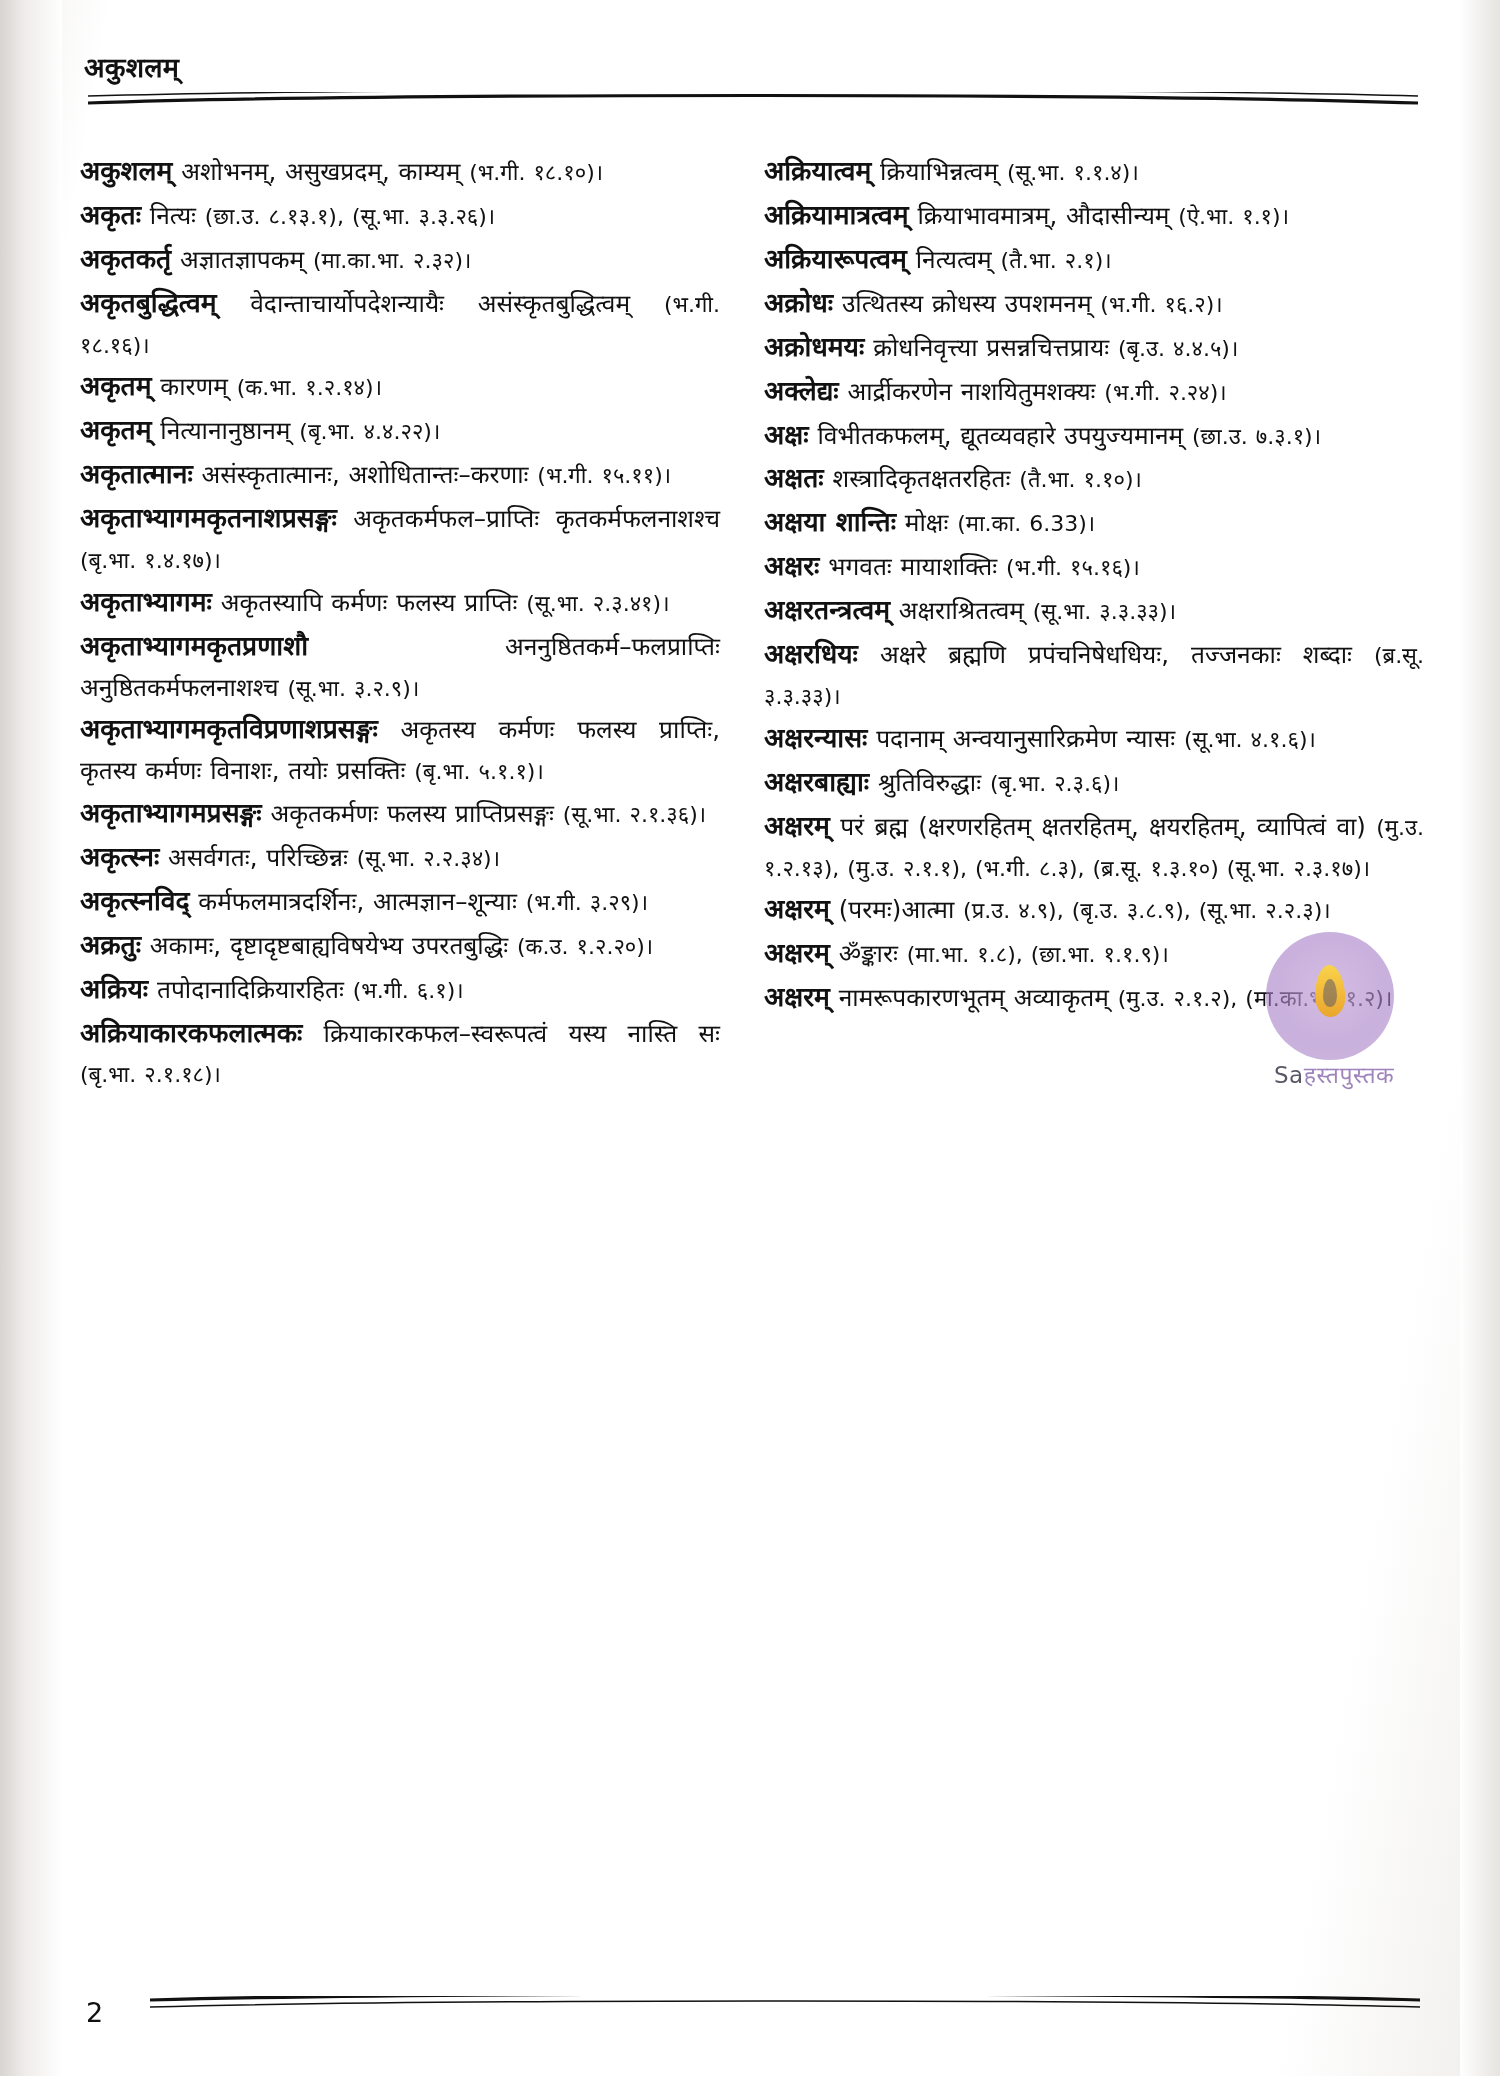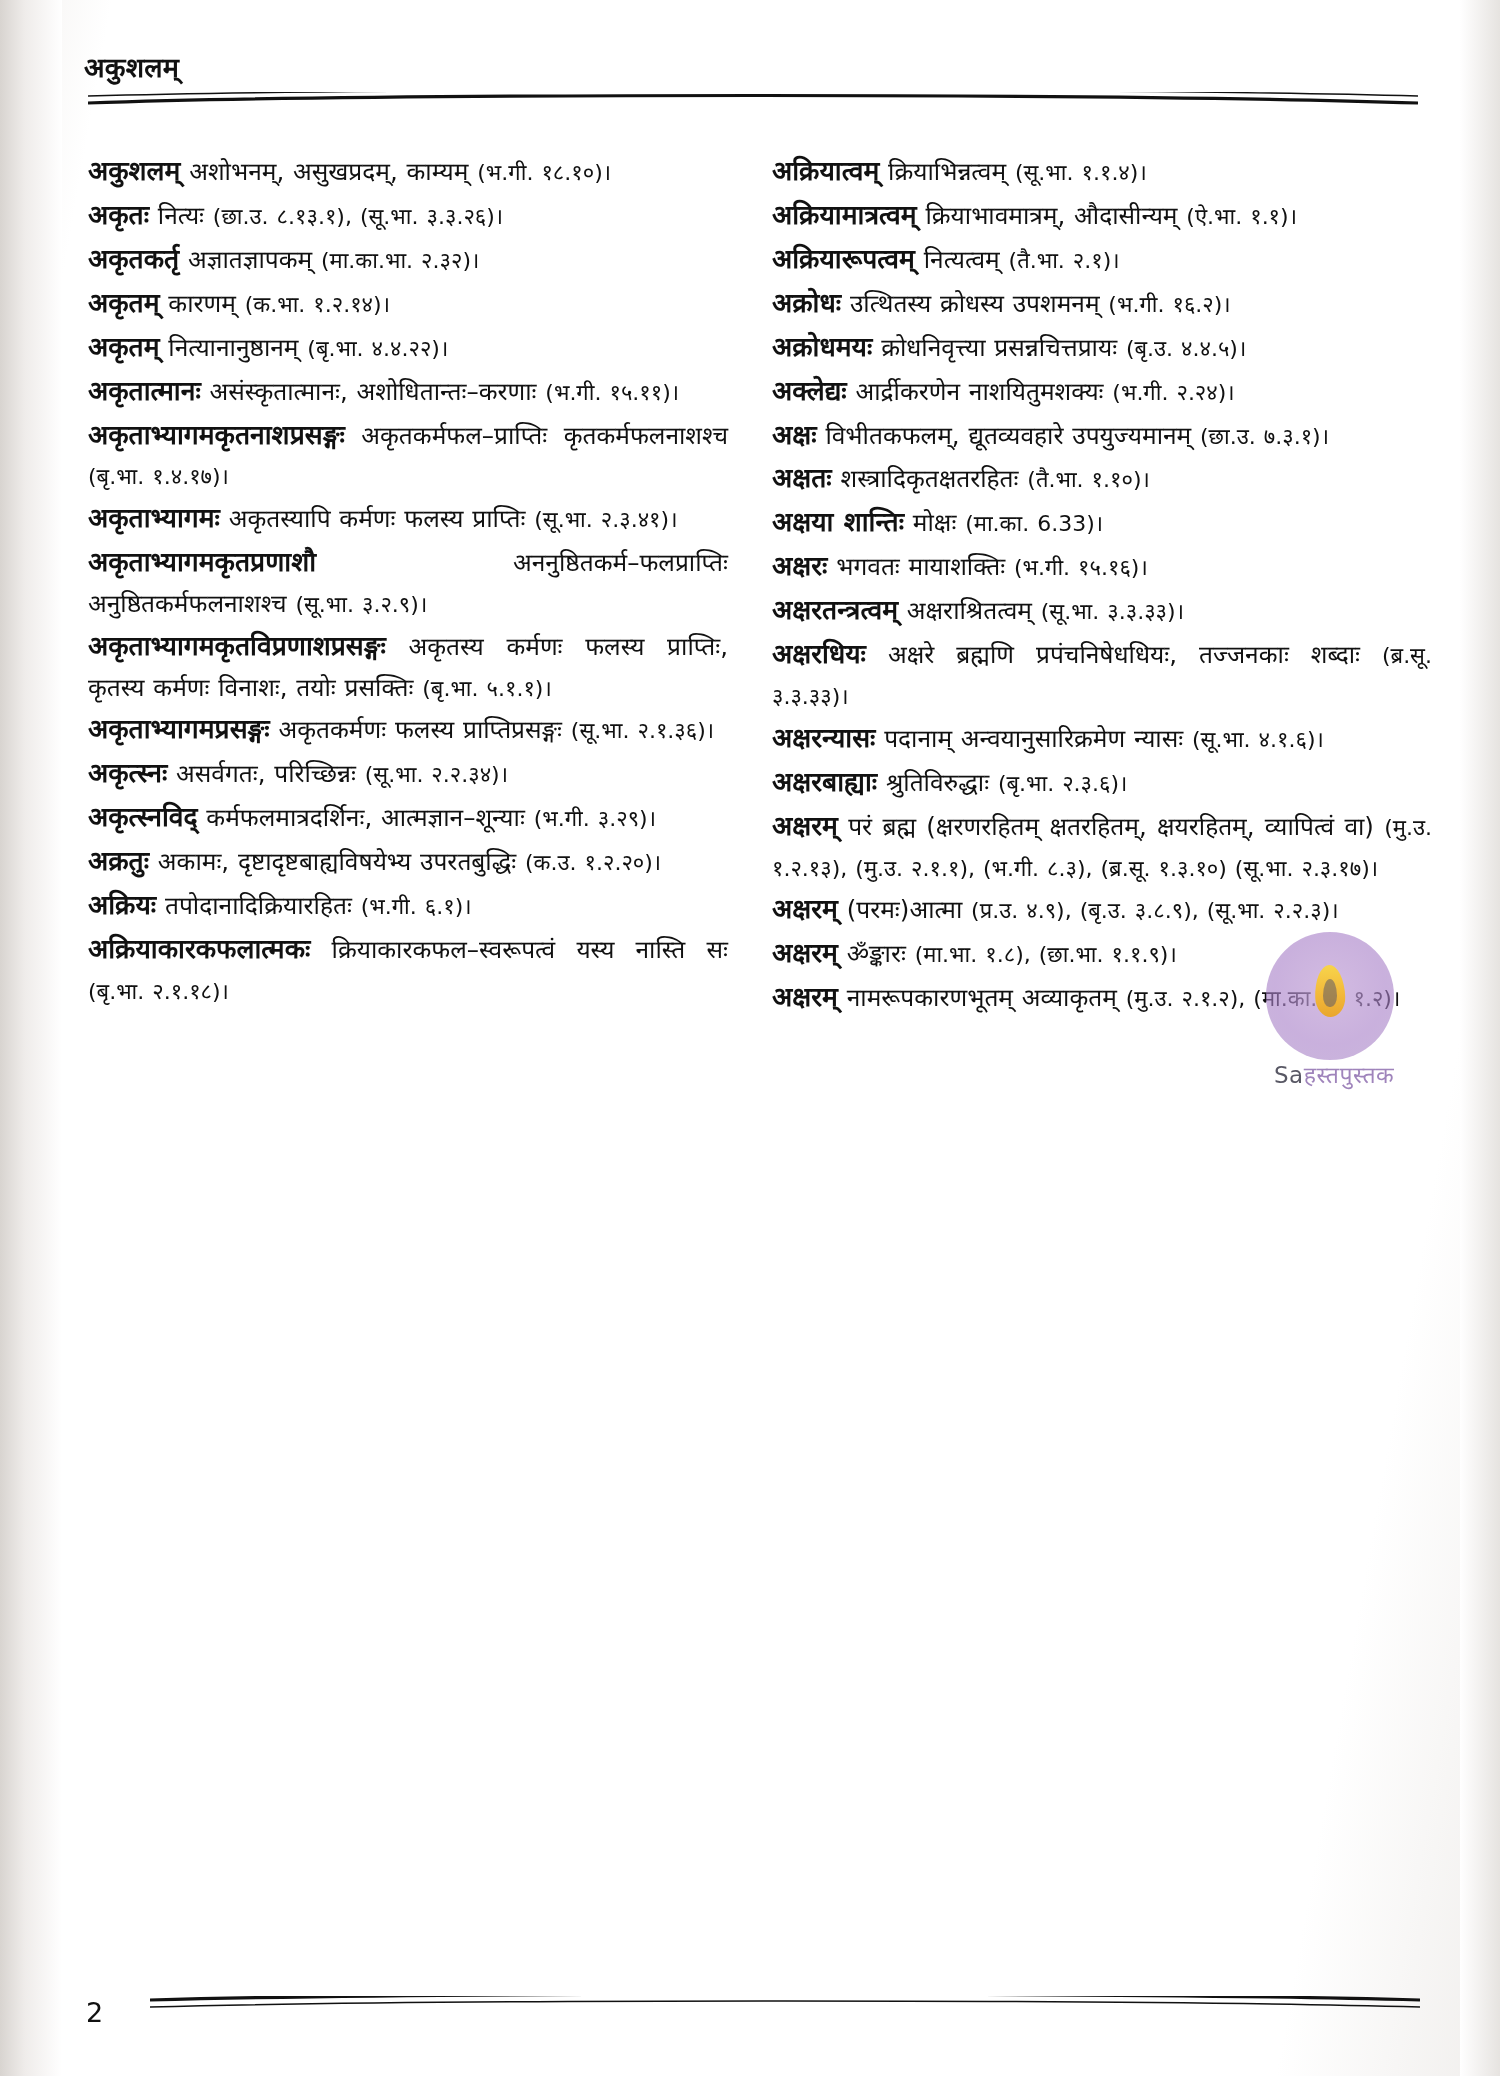--- a/index.html
+++ b/index.html
@@ -60,21 +60,21 @@
     position: absolute;
     left: 150px;
     bottom: 66px;
     width: 1270px;
     height: 14px;
   }
   .rule-top svg, .rule-bottom svg { display:block; }
 
   .columns {
     position: absolute;
-    left: 88px;
+    left: 80px;
     top: 150px;
     width: 1350px;
     height: 1790px;
     display: flex;
     gap: 44px;
   }
   .col {
     width: 640px;
     position: relative;
   }
@@ -169,20 +169,21 @@
       <path d="M0 4 C 300 -4, 1030 -4, 1330 4" stroke="#111" stroke-width="1.4" fill="none"></path>
     </svg>
   </div>
 
   <div class="columns">
 
     <div class="col col-left">
       <p class="entry"><span class="hw">अकुशलम्</span><span> अशोभनम्, असुखप्रदम्, काम्यम् </span><span class="ref">(भ.गी. १८.१०)।</span></p>
       <p class="entry"><span class="hw">अकृतः</span><span> नित्यः </span><span class="ref">(छा.उ. ८.१३.१), (सू.भा. ३.३.२६)।</span></p>
       <p class="entry"><span class="hw">अकृतकर्तृ</span><span> अज्ञातज्ञापकम् </span><span class="ref">(मा.का.भा. २.३२)।</span></p>
+      <p class="entry"><span class="hw">अकृतबुद्धित्वम्</span><span>  वेदान्ताचार्योपदेशन्यायैः असंस्कृतबुद्धित्वम् </span><span class="ref">(भ.गी. १८.१६)।</span></p>
       <p class="entry"><span class="hw">अकृतम्</span><span> कारणम् </span><span class="ref">(क.भा. १.२.१४)।</span></p>
       <p class="entry"><span class="hw">अकृतम्</span><span> नित्यानानुष्ठानम् </span><span class="ref">(बृ.भा. ४.४.२२)।</span></p>
       <p class="entry"><span class="hw">अकृतात्मानः</span><span> असंस्कृतात्मानः, अशोधितान्तः–करणाः </span><span class="ref">(भ.गी. १५.११)।</span></p>
       <p class="entry"><span class="hw">अकृताभ्यागमकृतनाशप्रसङ्गः</span><span> अकृतकर्मफल–प्राप्तिः कृतकर्मफलनाशश्च </span><span class="ref">(बृ.भा. १.४.१७)।</span></p>
       <p class="entry"><span class="hw">अकृताभ्यागमः</span><span>  अकृतस्यापि कर्मणः फलस्य प्राप्तिः </span><span class="ref">(सू.भा. २.३.४१)।</span></p>
       <p class="entry"><span class="hw">अकृताभ्यागमकृतप्रणाशौ</span><span>  अननुष्ठितकर्म–फलप्राप्तिः अनुष्ठितकर्मफलनाशश्च </span><span class="ref">(सू.भा. ३.२.९)।</span></p>
       <p class="entry"><span class="hw">अकृताभ्यागमकृतविप्रणाशप्रसङ्गः</span><span>  अकृतस्य कर्मणः फलस्य प्राप्तिः, कृतस्य कर्मणः विनाशः, तयोः प्रसक्तिः </span><span class="ref">(बृ.भा. ५.१.१)।</span></p>
       <p class="entry"><span class="hw">अकृताभ्यागमप्रसङ्गः</span><span>  अकृतकर्मणः फलस्य प्राप्तिप्रसङ्गः </span><span class="ref">(सू.भा. २.१.३६)।</span></p>
       <p class="entry"><span class="hw">अकृत्स्नः</span><span> असर्वगतः, परिच्छिन्नः </span><span class="ref">(सू.भा. २.२.३४)।</span></p>
       <p class="entry"><span class="hw">अकृत्स्नविद्</span><span> कर्मफलमात्रदर्शिनः, आत्मज्ञान–शून्याः </span><span class="ref">(भ.गी. ३.२९)।</span></p>

